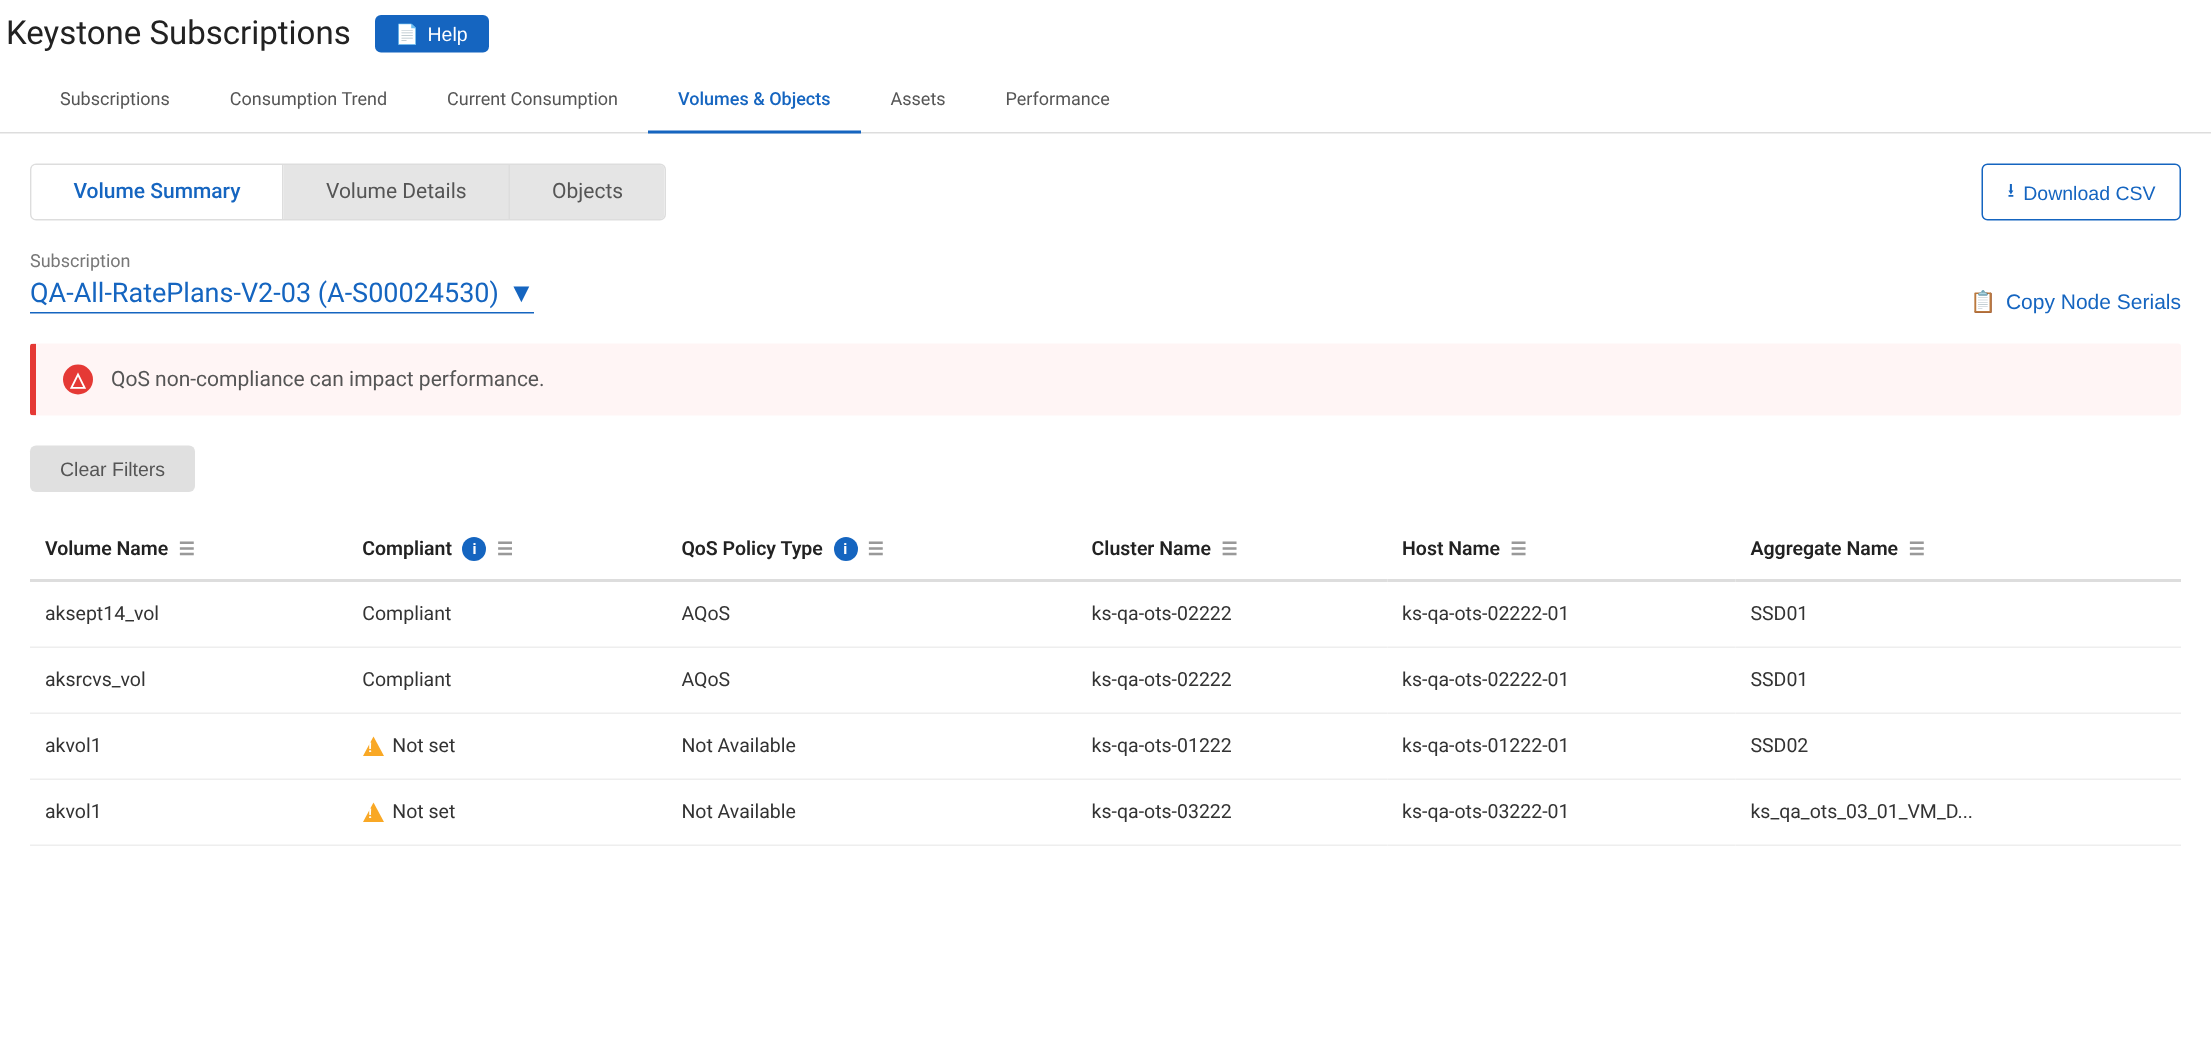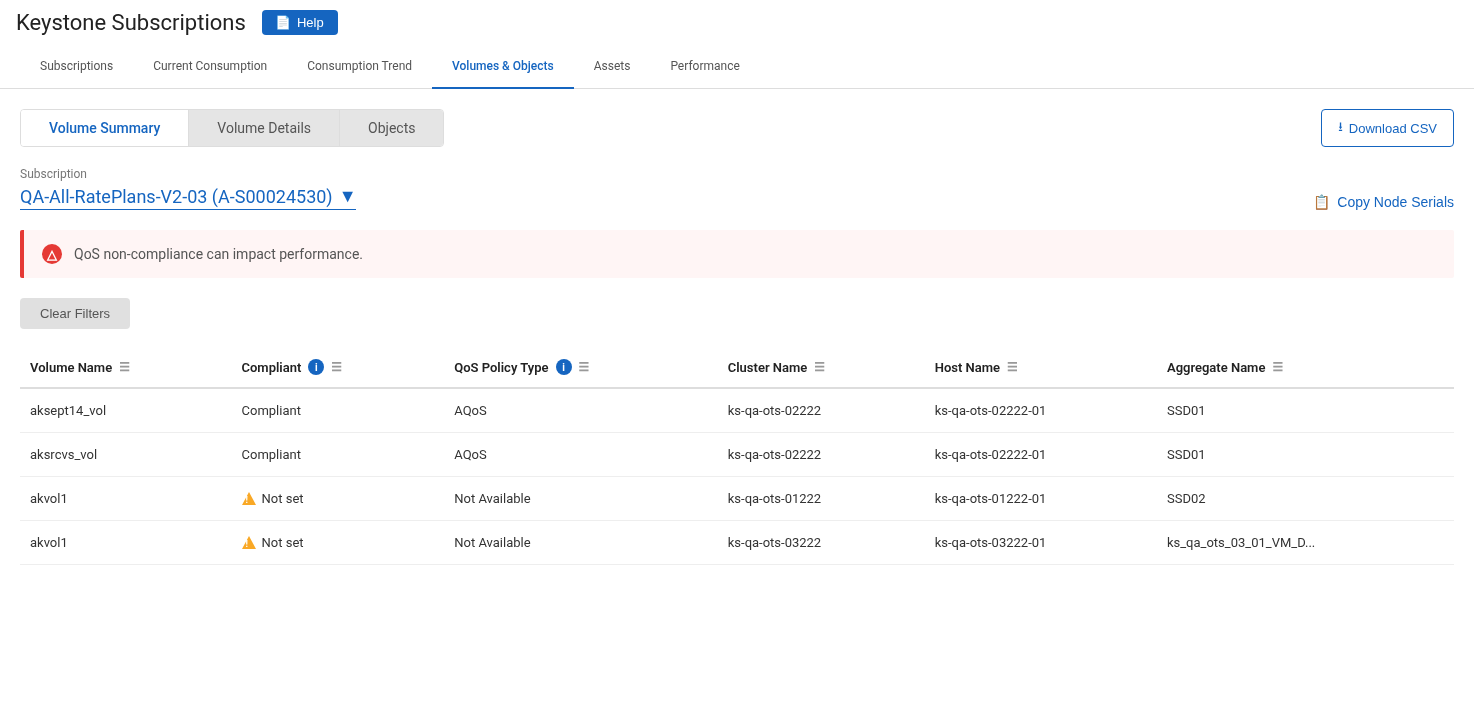--- a/index.html
+++ b/index.html
@@ -2,21 +2,21 @@
 <html><head>
   <meta charset="utf-8">
   <style>
     * { box-sizing: border-box; margin: 0; padding: 0; }
     body { font-family: -apple-system, BlinkMacSystemFont, 'Segoe UI', Roboto, sans-serif; background: #fff; color: #333; font-size: 14px; }
 
     
     .app-header {
       display: flex;
       align-items: center;
-      padding: 10px 20px 0 16px;
+      padding: 10px 20px 0 4px;
       gap: 16px;
     }
     .app-title {
       font-size: 22px;
       font-weight: 400;
       color: #222;
     }
     .help-button {
       background: #1565c0;
       color: #fff;
@@ -262,22 +262,22 @@
 <div class="app-header">
   <span class="app-title">Keystone Subscriptions</span>
   <button class="help-button">
     <span>📄</span>
     <span>Help</span>
   </button>
 </div>
 
 <nav class="nav-tabs">
   <div class="nav-tab">Subscriptions</div>
+  <div class="nav-tab">Consumption Trend</div>
   <div class="nav-tab">Current Consumption</div>
-  <div class="nav-tab">Consumption Trend</div>
   <div class="nav-tab active">Volumes &amp; Objects</div>
   <div class="nav-tab">Assets</div>
   <div class="nav-tab">Performance</div>
 </nav>
 
 <div class="content">
 
   
   <div class="sub-tabs-row">
     <div class="sub-tabs">

